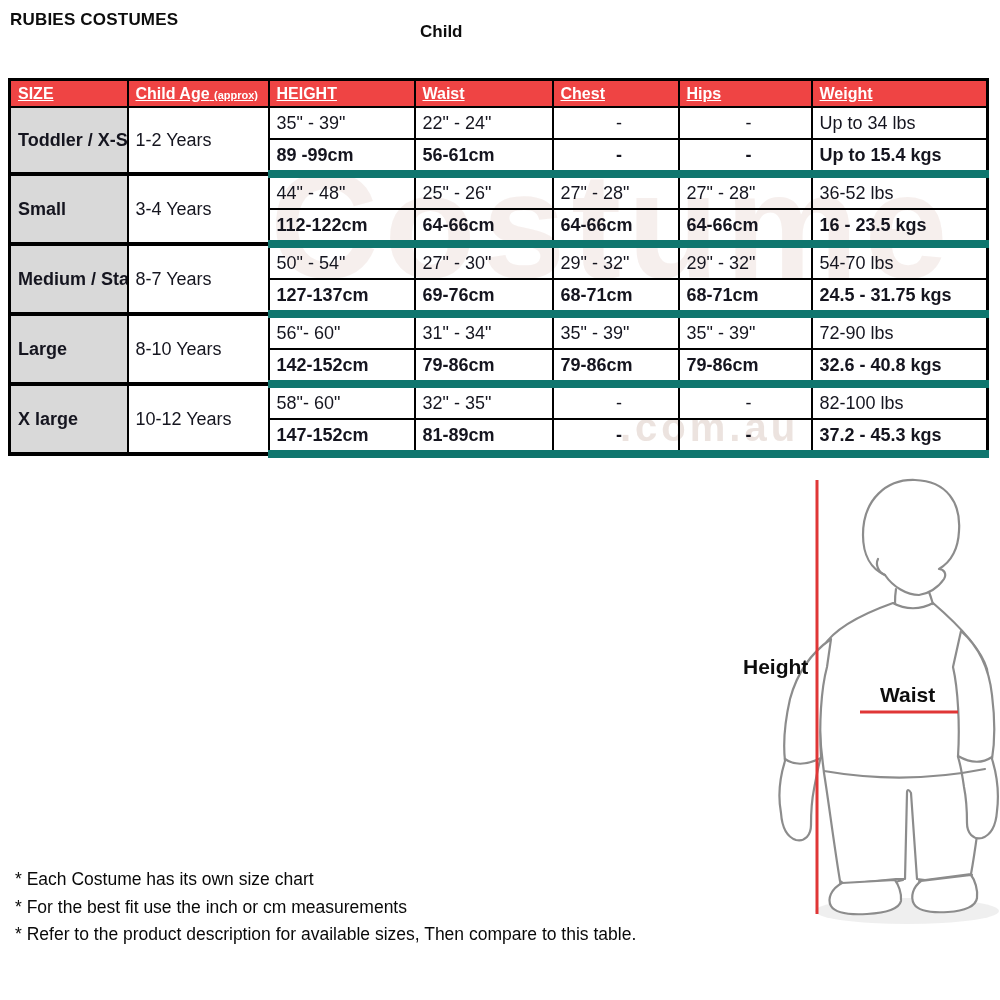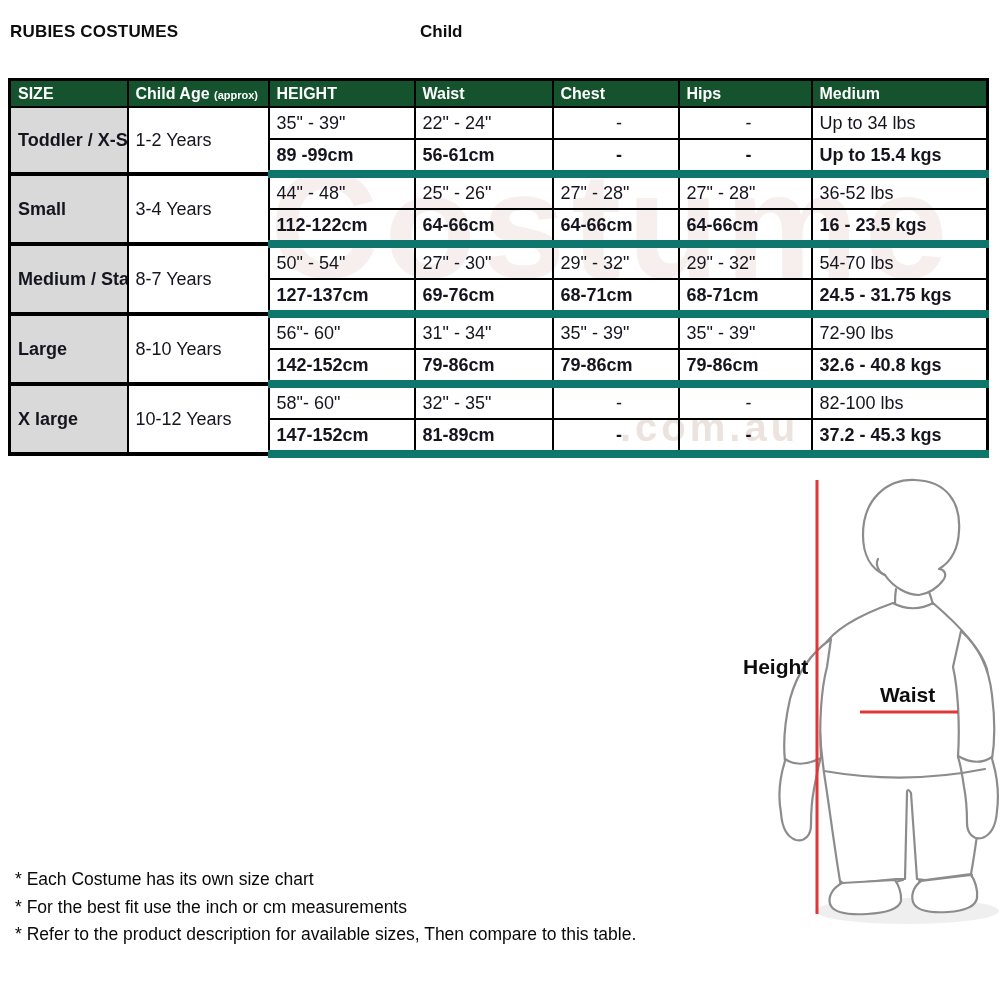--- a/index.html
+++ b/index.html
@@ -3,35 +3,36 @@
 <meta charset="utf-8">
 <style>
   html,body{margin:0;padding:0;}
   body{
     width:1000px;height:1000px;position:relative;background:#ffffff;
     font-family:"Liberation Sans","DejaVu Sans",sans-serif;color:#111;
     overflow:hidden;
   }
   .abs{position:absolute;}
   
-  .brand{left:10px;top:22px;font-size:17px;font-weight:bold;letter-spacing:0.2px;color:#0d0d0d;}
+  .brand{left:10px;top:10px;font-size:17px;font-weight:bold;letter-spacing:0.2px;color:#0d0d0d;}
   .category{left:420px;top:22px;font-size:17px;font-weight:bold;color:#0d0d0d;}
   
   .wm1{left:270px;top:140px;font-size:150px;font-weight:bold;color:rgba(238,226,222,0.55);letter-spacing:6px;z-index:0;}
   .wm2{left:620px;top:405px;font-size:40px;font-weight:bold;color:rgba(234,224,219,0.9);letter-spacing:4px;z-index:0;}
   
   .size-table-wrap{left:8px;top:78px;z-index:1;}
   table.size-chart{border-collapse:collapse;table-layout:fixed;width:978px;background:transparent;}
   table.size-chart th,table.size-chart td{
     border:2px solid #000;padding:0 0 0 7px;text-align:left;vertical-align:middle;
     font-size:18px;color:#15151f;overflow:hidden;white-space:nowrap;
   }
   table.size-chart th{
-    background:#14532d;color:#fff;font-weight:bold;font-size:16px;height:25px;
+    background:#ef4444;color:#fff;font-weight:bold;font-size:16px;height:25px;
     border-color:#000;
+    text-decoration:underline;
   }
   th .approx{font-size:11px;font-weight:bold;}
   td.size-cell{background:#d9d9d9;font-weight:bold;font-size:18px;white-space:normal;line-height:1.45;}
   td.age-cell{background:transparent;font-size:18px;}
   tr.r-top td{height:30px;}
   tr.r-bot td{height:30px;}
   tr.r-top td.data{border-bottom:1px solid #000;}
   tr.r-bot td{border-bottom:8px solid #0f766e;font-weight:bold;}
   tr.r-top td.size-cell, tr.r-top td.age-cell{border-bottom:4px solid #000;}
   table.size-chart{border:3px solid #000;}
@@ -64,21 +65,21 @@
         <col style="width:176px">
     </colgroup>
     <tbody id="tbody-main">
     <tr>
       <th>SIZE</th>
       <th><span>Child Age</span> <span class="approx">(approx)</span></th>
       <th>HEIGHT</th>
       <th>Waist</th>
       <th>Chest</th>
       <th>Hips</th>
-      <th>Medium</th>
+      <th>Weight</th>
     </tr>
     <tr class="r-top">
           <td class="size-cell" rowspan="2">Toddler / X-Small</td>
           <td class="age-cell" rowspan="2">1-2 Years</td>
           <td class="data">35" - 39"</td>
           <td class="data">22" - 24"</td>
           <td class="data" style="text-align: center;">-</td>
           <td class="data" style="text-align: center;">-</td>
           <td class="data">Up to 34 lbs</td>
         </tr>

